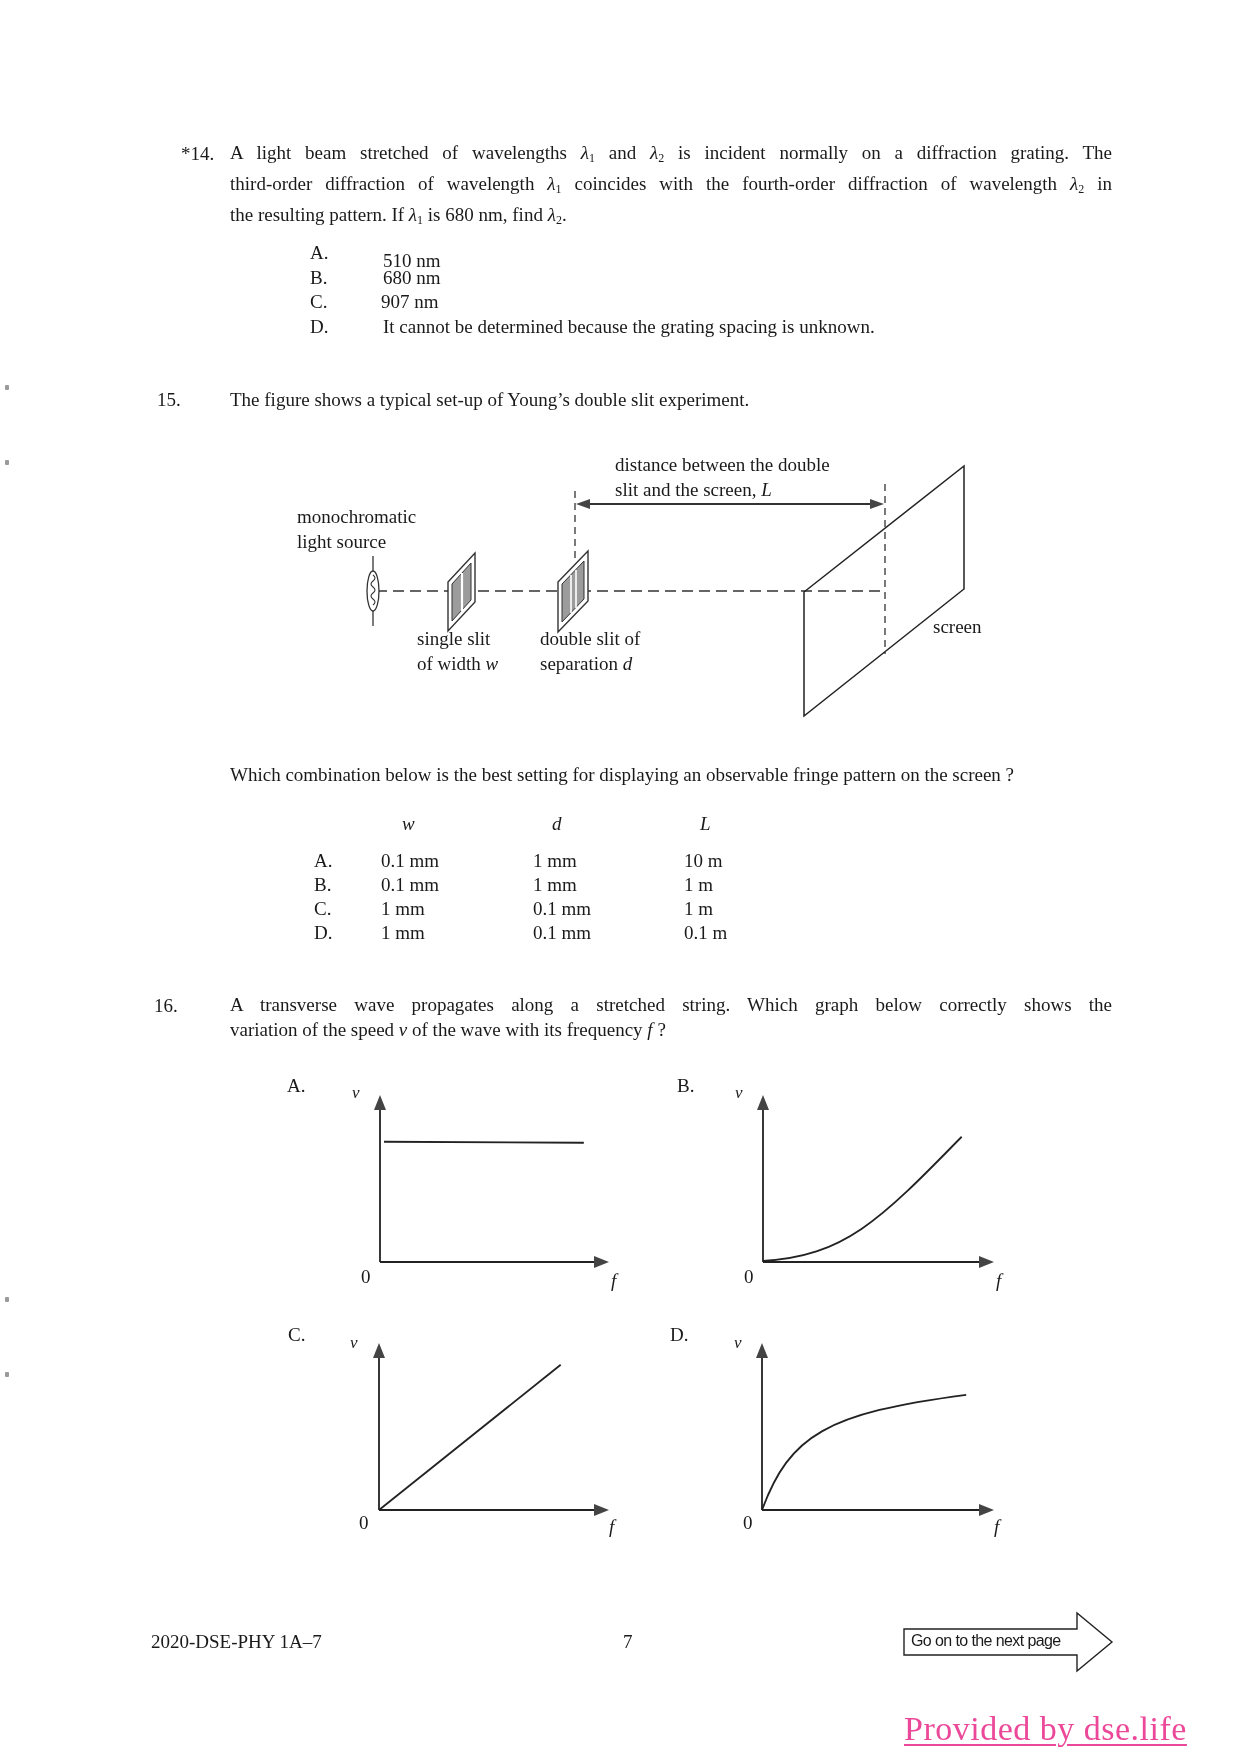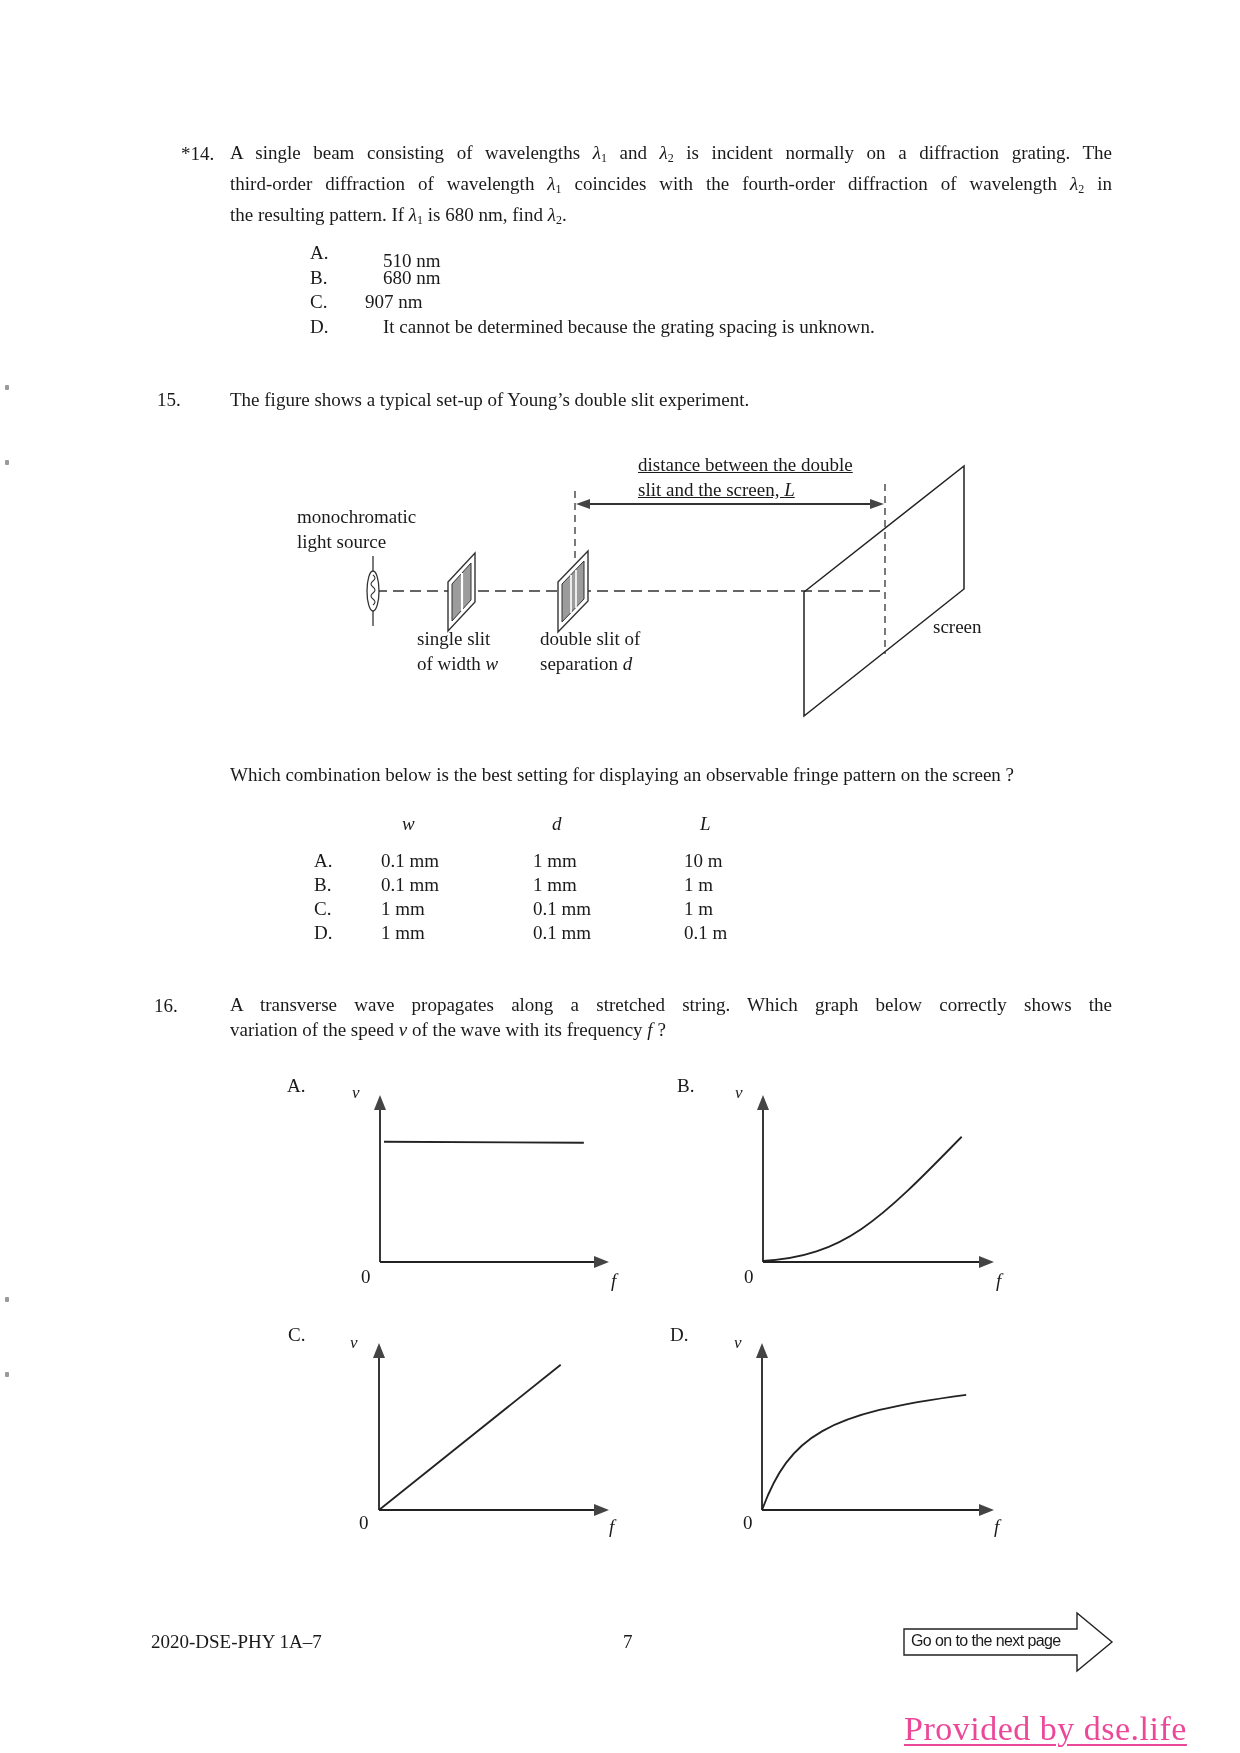--- a/index.html
+++ b/index.html
@@ -20,37 +20,37 @@
 </head>
 <body>
 
 <div class="speck" style="left:5px;top:385px;"></div>
 <div class="speck" style="left:5px;top:460px;"></div>
 <div class="speck" style="left:5px;top:1297px;"></div>
 <div class="speck" style="left:5px;top:1372px;"></div>
 
 <div class="abs" style="left:157px;top:144px;margin-left:24px;">*14.</div>
 <div class="para" style="left:230px;top:140px;">
-  <span class="para-line justify"><span>A single beam consisting of wavelengths </span><i class="var">λ</i><sub>1</sub><span> and </span><i class="var">λ</i><sub>2</sub><span> is incident normally on a diffraction grating.  The</span></span>
+  <span class="para-line justify"><span>A light beam stretched of wavelengths </span><i class="var">λ</i><sub>1</sub><span> and </span><i class="var">λ</i><sub>2</sub><span> is incident normally on a diffraction grating.  The</span></span>
   <span class="para-line justify"><span>third-order diffraction of wavelength </span><i class="var">λ</i><sub>1</sub><span> coincides with the fourth-order diffraction of wavelength </span><i class="var">λ</i><sub>2</sub><span> in</span></span>
   <span class="para-line"><span>the resulting pattern.  If </span><i class="var">λ</i><sub>1</sub><span> is 680 nm, find </span><i class="var">λ</i><sub>2</sub><span>.</span></span>
 </div>
 
 <div>
   <div>
     <div class="abs" style="left:310px;top:243px;">A.</div>
     <div class="abs" style="left:383px;top:243px;margin-top:8px;">510 nm</div>
   </div>
   <div>
     <div class="abs" style="left:310px;top:268px;">B.</div>
     <div class="abs" style="left:383px;top:268px;">680 nm</div>
   </div>
   <div>
     <div class="abs" style="left:310px;top:292px;">C.</div>
-    <div class="abs" style="left:365px;top:292px;text-align:center;">907 nm</div>
+    <div class="abs" style="left:381px;top:292px;text-align:center;">907 nm</div>
   </div>
   <div>
     <div class="abs" style="left:310px;top:317px;">D.</div>
     <div class="abs" style="left:383px;top:317px;">It cannot be determined because the grating spacing is unknown.</div>
   </div>
 </div>
 
 <div class="abs" style="left:157px;top:390px;">15.</div>
 <div class="abs" style="left:230px;top:390px;">The figure shows a typical set-up of Young’s double slit experiment.</div>
 
@@ -83,21 +83,21 @@
     <line x1="583" y1="504" x2="876" y2="504" stroke="#333" stroke-width="2"></line>
     <polygon points="576,504 590,499 590,509" fill="#444"></polygon>
     <polygon points="884,504 870,499 870,509" fill="#444"></polygon>
   </g>
 
   <line x1="885" y1="484" x2="885" y2="654" stroke="#333" stroke-width="1.3" stroke-dasharray="7,5"></line>
 
   <polygon points="804,592 964,466 964,589 804,716" fill="none" stroke="#222" stroke-width="1.5"></polygon>
 </svg>
 
-<div class="abs" style="left:638px;top:452px;line-height:25px;text-decoration:underline;">
+<div class="abs" style="left:615px;top:452px;line-height:25px;">
   <div>distance between the double</div>
   <div><span>slit and the screen, </span><i class="var">L</i></div>
 </div>
 <div class="abs" style="left:297px;top:504px;line-height:25px;">
   <div>monochromatic</div>
   <div>light source</div>
 </div>
 <div class="abs" style="left:417px;top:626px;line-height:25px;">
   <div>single slit</div>
   <div><span>of width </span><i class="var">w</i></div>

